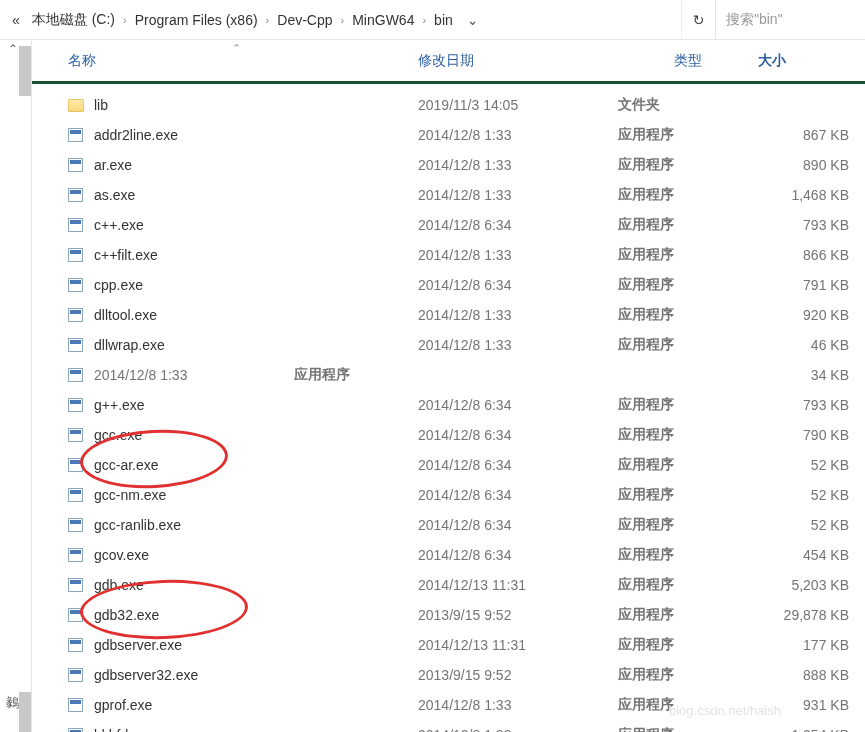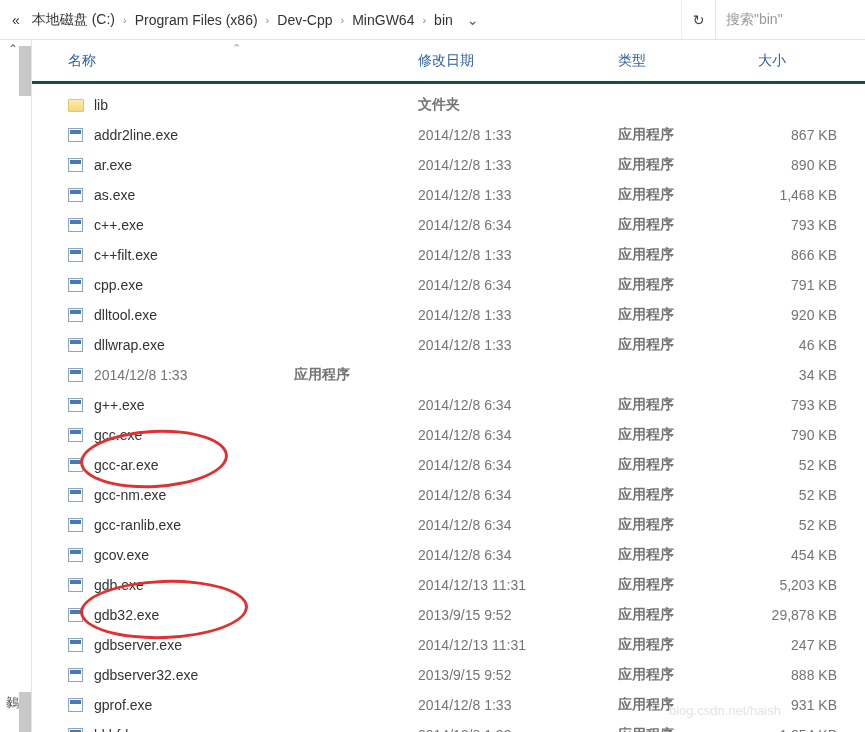--- a/index.html
+++ b/index.html
@@ -109,22 +109,22 @@
 .cols {
   display: flex;
   height: 44px;
   align-items: center;
   border-bottom: 3px solid #14532d;
   color: #2b5f9e;
   padding-left: 36px;
 }
 .col-name { width: 350px; }
 .col-date { width: 200px; }
-.col-type { width: 140px; }
-.col-size { flex: 1; padding-right: 20px; }
+.col-type { width: 140px; text-align: center; }
+.col-size { flex: 1; padding-right: 20px; font-weight: bold; }
 .sortglyph {
   position: absolute;
   left: 200px;
   top: 2px;
   color: #999;
   font-size: 11px;
 }
 .filelist {
   padding-top: 6px;
 }
@@ -136,21 +136,21 @@
 }
 .row .icon {
   width: 18px;
   margin-right: 8px;
   display: flex;
   align-items: center;
 }
 .row .name { width: 324px; color: #333; }
 .row .date { width: 200px; color: #747474; }
 .row .type { width: 140px; color: #747474; font-weight: bold; }
-.row .size { flex: 1; text-align: right; padding-right: 28px; color: #747474; }
+.row .size { flex: 1; text-align: right; padding-right: 16px; color: #747474; }
 .folder-glyph {
   width: 16px;
   height: 13px;
   background: linear-gradient(#ffe9a8, #f7d87a);
   border: 1px solid #e3c66a;
   border-radius: 1px;
 }
 .exe-glyph {
   width: 15px;
   height: 14px;
@@ -238,20 +238,21 @@
       <div class="col-type">类型</div>
       <div class="col-size">大小</div>
     </div>
 
     <div class="filelist" id="filelist">
         <div class="row">
           <span class="icon">
             <span class="folder-glyph"></span>
           </span>
           <span class="name">lib</span>
+          <span class="date">2019/11/3 14:05</span>
           <span class="type">文件夹</span>
           <span class="size"></span>
         </div>
         <div class="row">
           <span class="icon">
             <span class="exe-glyph"></span>
           </span>
           <span class="name">addr2line.exe</span>
           <span class="date">2014/12/8 1:33</span>
           <span class="type">应用程序</span>
@@ -400,21 +401,21 @@
           <span class="type">应用程序</span>
           <span class="size">29,878 KB</span>
         </div>
         <div class="row">
           <span class="icon">
             <span class="exe-glyph"></span>
           </span>
           <span class="name">gdbserver.exe</span>
           <span class="date">2014/12/13 11:31</span>
           <span class="type">应用程序</span>
-          <span class="size">247 KB</span>
+          <span class="size">177 KB</span>
         </div>
         <div class="row">
           <span class="icon">
             <span class="exe-glyph"></span>
           </span>
           <span class="name">gdbserver32.exe</span>
           <span class="date">2013/9/15 9:52</span>
           <span class="type">应用程序</span>
           <span class="size">888 KB</span>
         </div>

